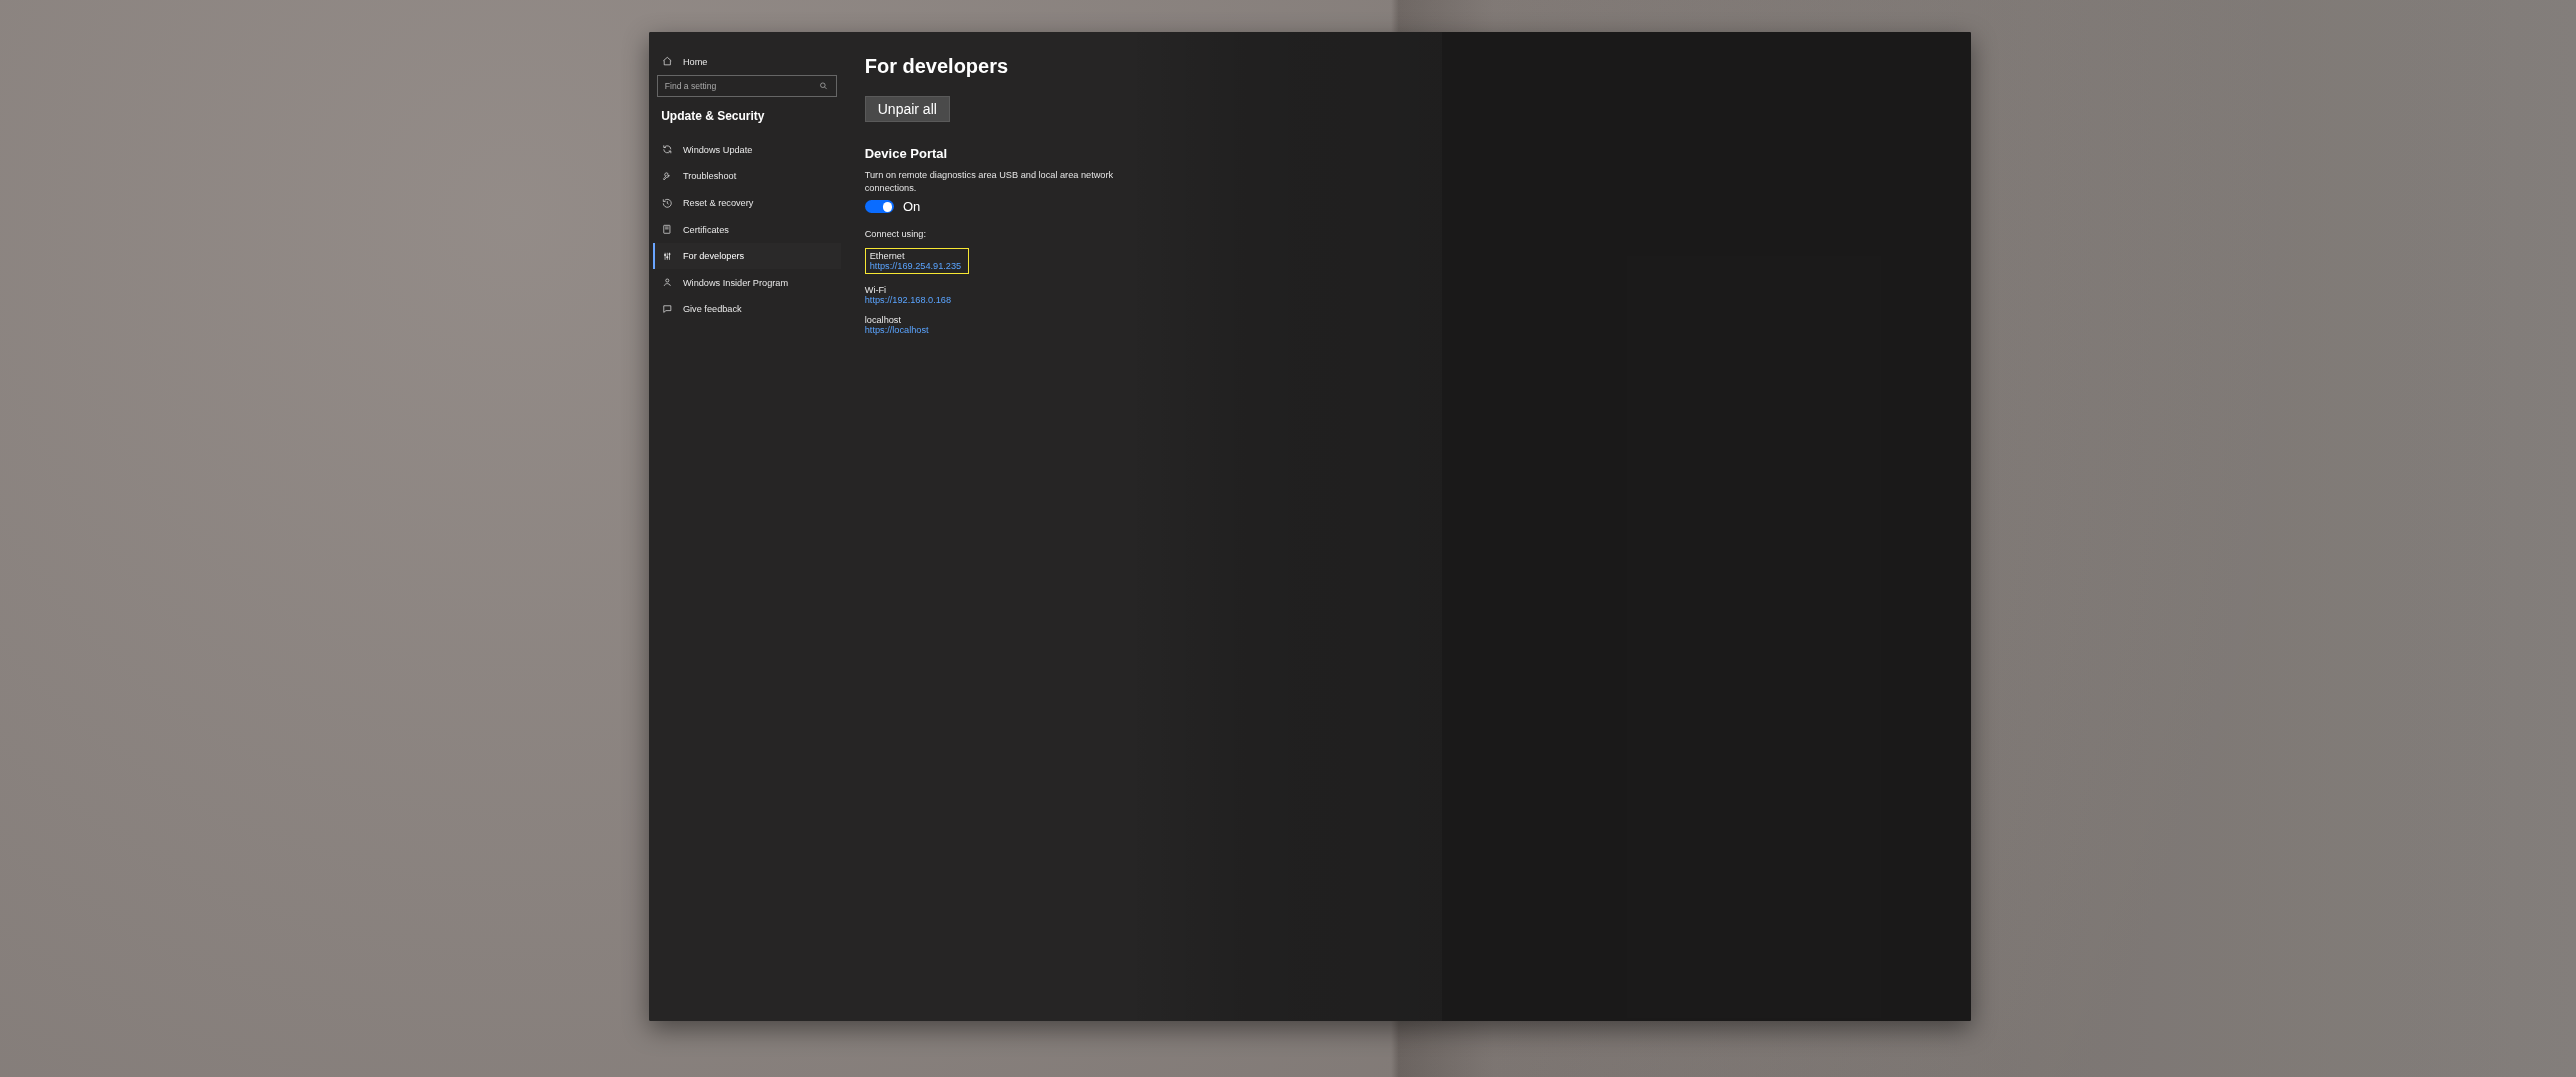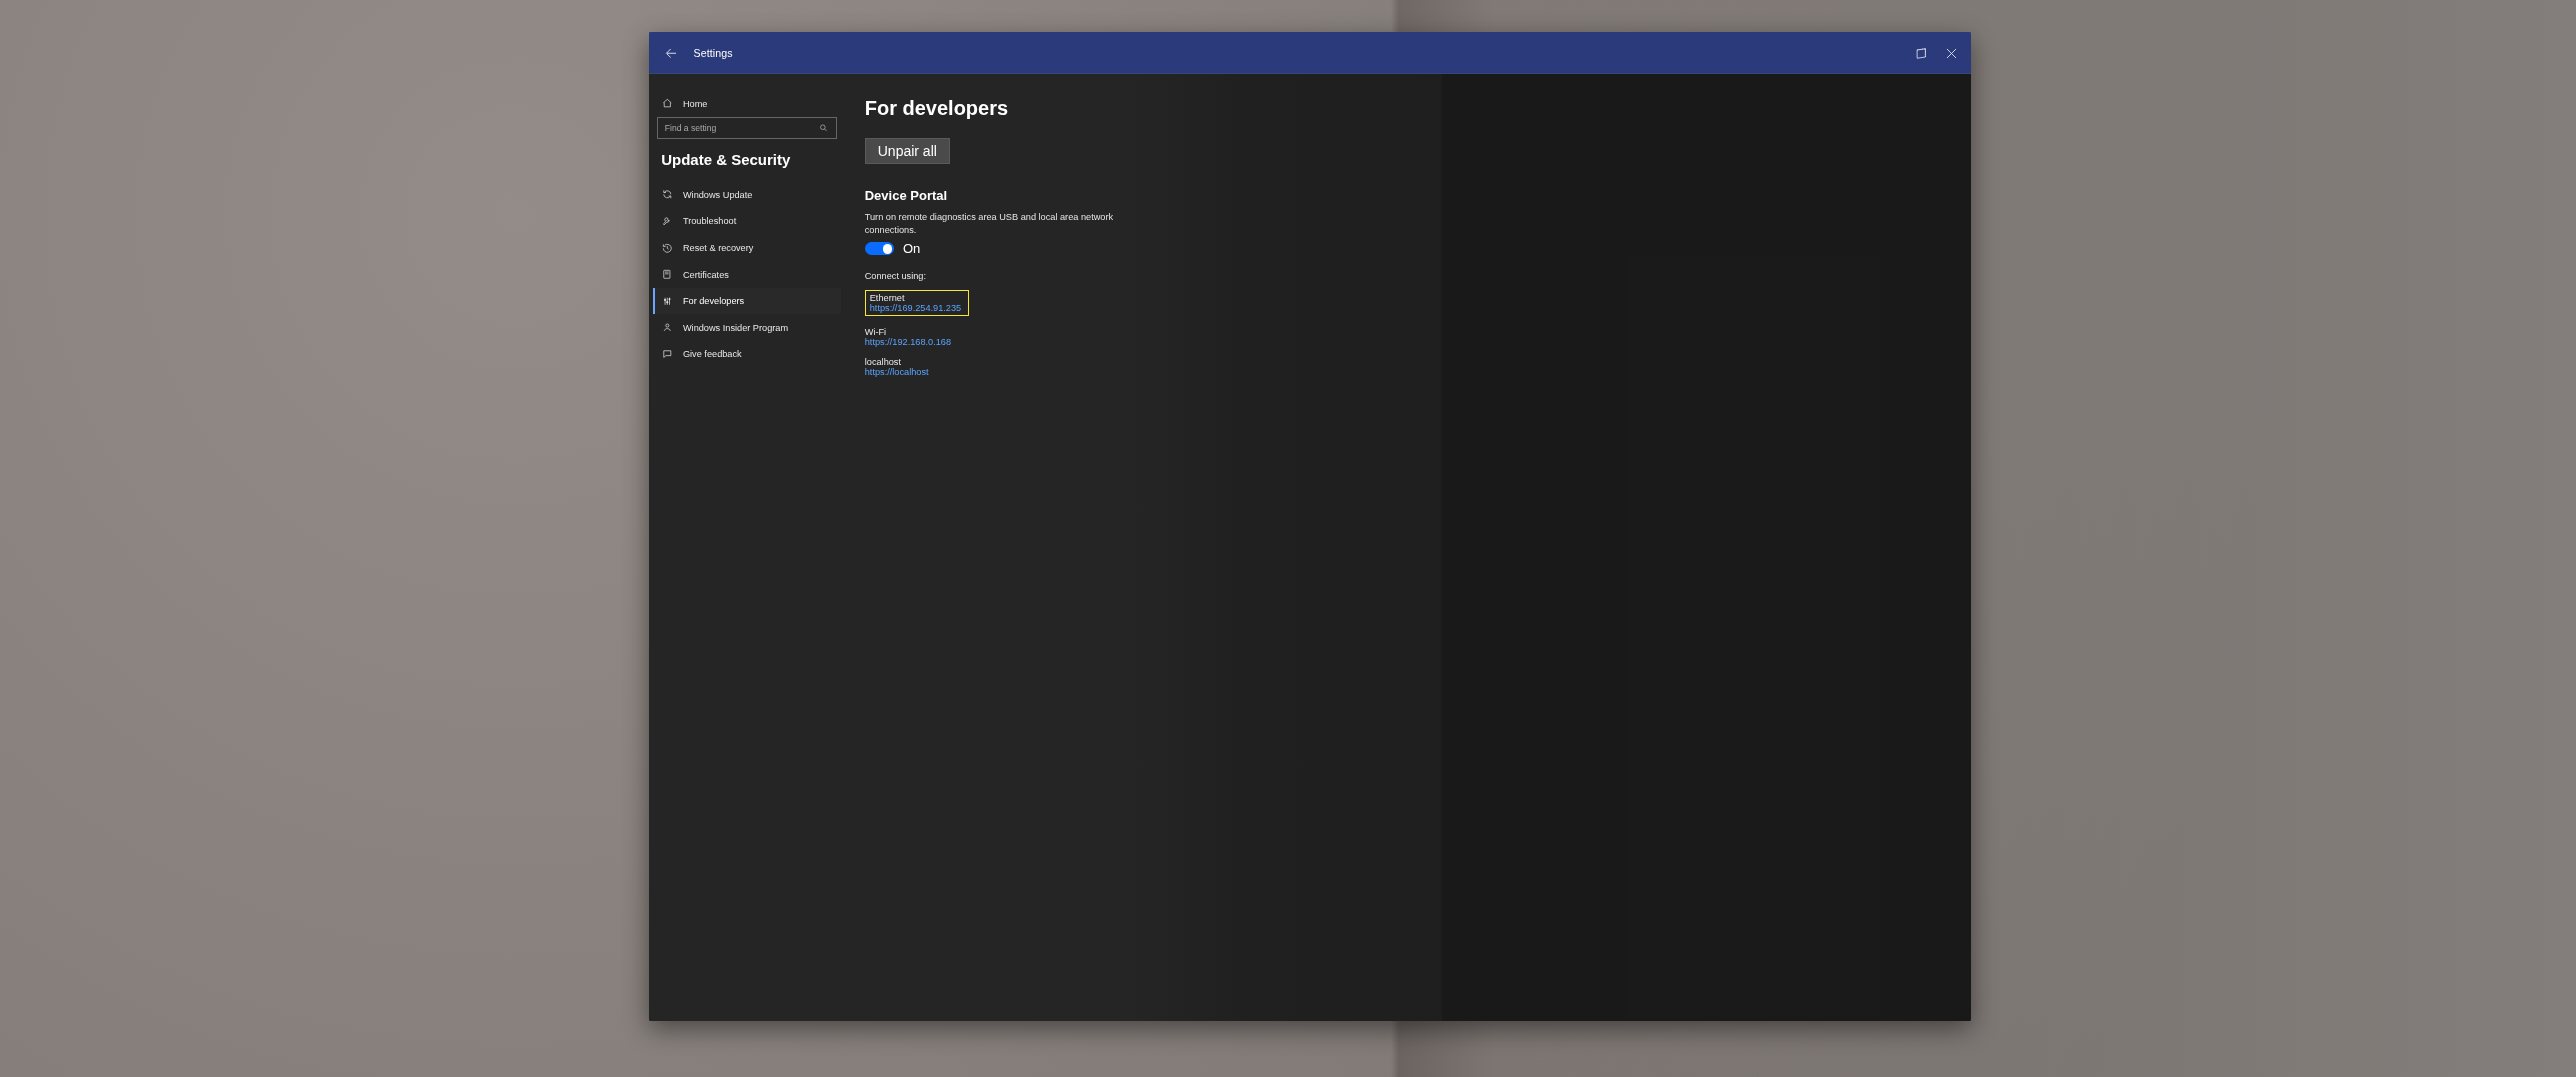--- a/index.html
+++ b/index.html
@@ -140,21 +140,21 @@
     position:absolute;
     right: 9.2px; top: 50%;
     transform: translateY(-50%);
     color:#bbb;
     pointer-events:none;
   }
 
   .section-title {
     padding: 4px 8px 10.6px 8px;
     font-weight: 600;
-    font-size: 15px;
+    font-size: 12px;
     color:#fff;
   }
 
   .nav-group { margin-top: 2.6px; }
 
   
   .main {
     flex: 1;
     padding: 22.4px 13px 0 17px;
     z-index:1;
@@ -224,43 +224,20 @@
   .highlight-box .k { margin-top:0; }
 
 </style>
 </head>
 <body>
 
 <div id="bg"></div>
 
 <div class="app-window">
 
-  <div class="titlebar">
-    <div class="back">
-      <svg width="14.5" height="14.5" viewBox="0 0 24 24" fill="none" stroke="#dfe3f1" stroke-width="1.6">
-        <line x1="20" y1="12" x2="5" y2="12"></line>
-        <polyline points="11 5 4 12 11 19"></polyline>
-      </svg>
-    </div>
-    <div class="title">Settings</div>
-    <div class="spacer"></div>
-    <div class="winbtn">
-      <svg width="14.5" height="13" viewBox="0 0 24 22" fill="none" stroke="#dfe3f1" stroke-width="1.4">
-        <path d="M5 5 L19 3 L19 17 L5 19 Z"></path>
-        <line x1="19" y1="3" x2="19" y2="17" stroke-dasharray="2 2"></line>
-        <line x1="5" y1="5" x2="19" y2="3" stroke-dasharray="2 2"></line>
-      </svg>
-    </div>
-    <div class="winbtn">
-      <svg width="13" height="13" viewBox="0 0 20 20" stroke="#dfe3f1" stroke-width="1.4">
-        <line x1="3" y1="3" x2="17" y2="17"></line>
-        <line x1="17" y1="3" x2="3" y2="17"></line>
-      </svg>
-    </div>
-  </div>
 
   <div class="body">
 
     <div class="sidebar">
 
       <div class="nav-item">
         <span class="ico">
           <svg width="10.6" height="10.6" viewBox="0 0 24 24" fill="none" stroke="currentColor" stroke-width="1.6">
             <path d="M3 11 L12 3 L21 11"></path>
               <path d="M5 10v10h14V10"></path>

